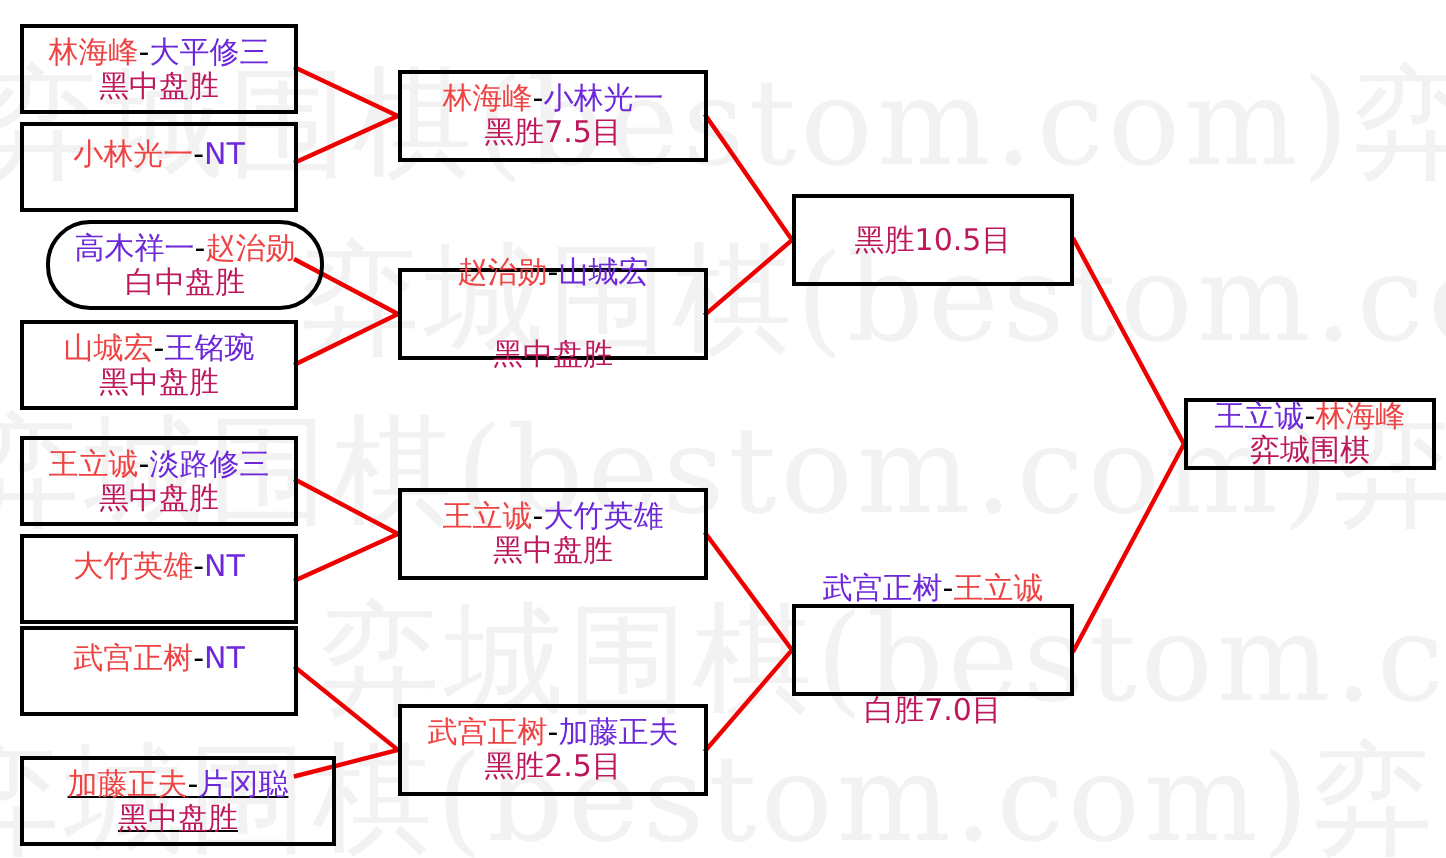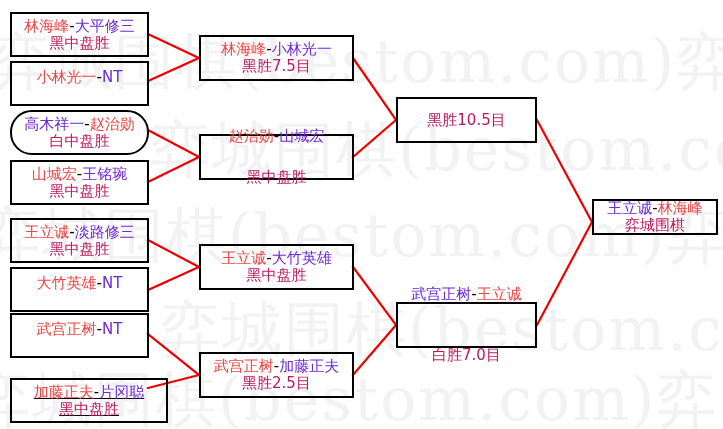--- a/index.html
+++ b/index.html
@@ -95,21 +95,21 @@
 
   <div class="match" style="left:10px;top:12px;width:139px;height:45px;">
     <div class="line1"><span class="p-win">林海峰</span><span class="sep">-</span><span class="p-lose">大平修三</span></div>
     <div class="line2">黑中盘胜</div>
   </div>
 
   <div class="match single" style="left:10px;top:61px;width:139px;height:45px;">
     <div class="line1"><span class="p-win">小林光一</span><span class="sep">-</span><span class="p-lose">NT</span></div>
   </div>
 
-  <div class="match" style="left:10px;top:110px;width:139px;height:45px;border-radius:22px;">
+  <div class="match" style="left:23px;top:110px;width:139px;height:45px;border-radius:22px;">
     <div class="line1"><span class="p-lose">高木祥一</span><span class="sep">-</span><span class="p-win">赵治勋</span></div>
     <div class="line2">白中盘胜</div>
   </div>
 
   <div class="match" style="left:10px;top:160px;width:139px;height:45px;">
     <div class="line1"><span class="p-win">山城宏</span><span class="sep">-</span><span class="p-lose">王铭琬</span></div>
     <div class="line2">黑中盘胜</div>
   </div>
 
   <div class="match" style="left:10px;top:218px;width:139px;height:45px;">

